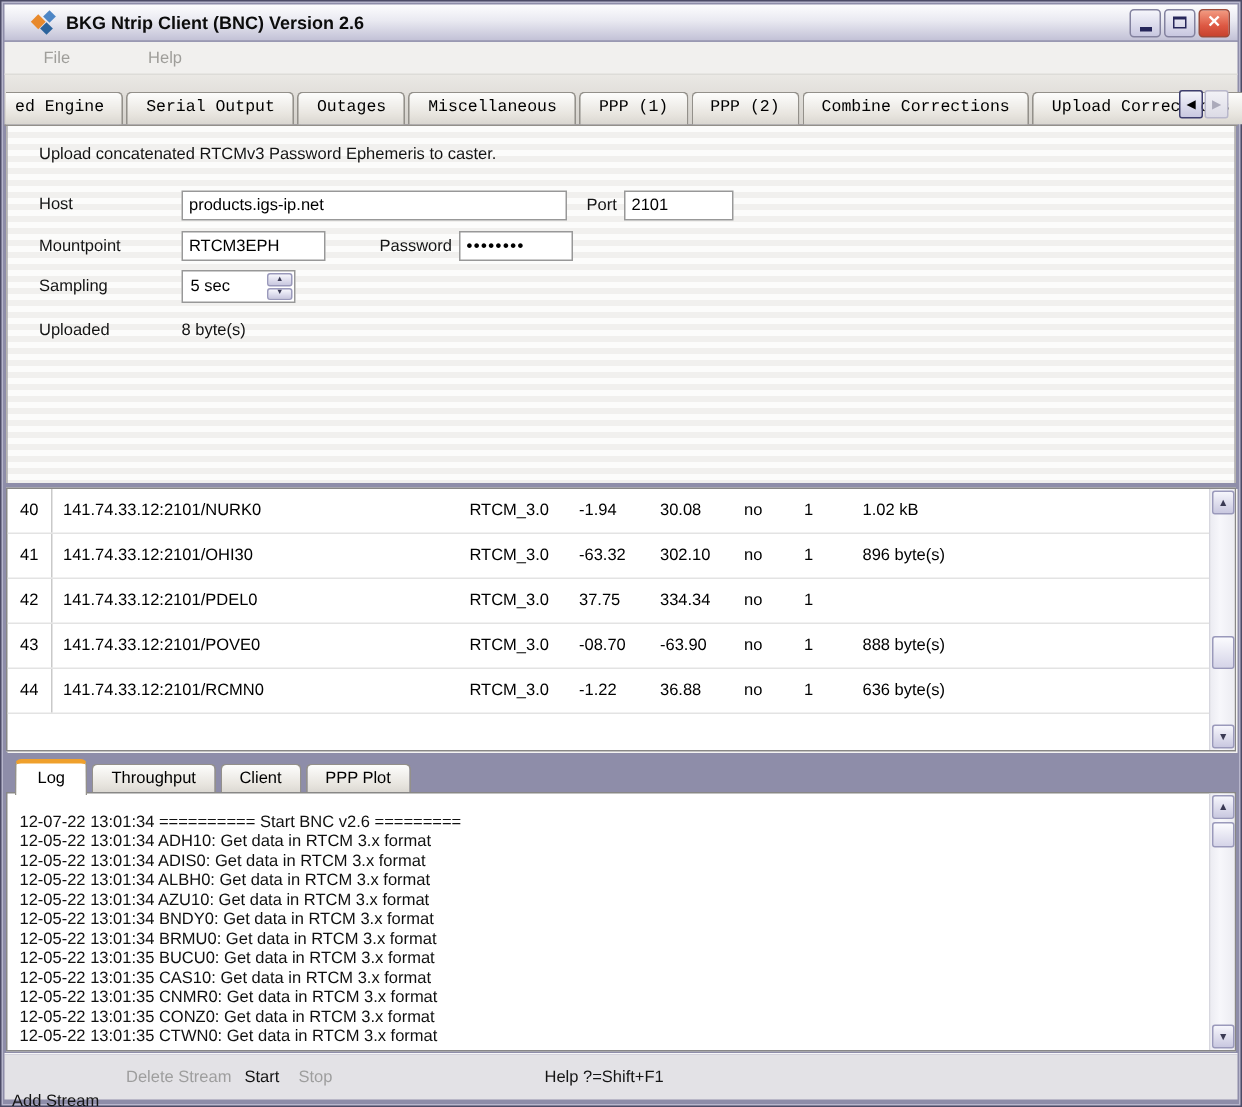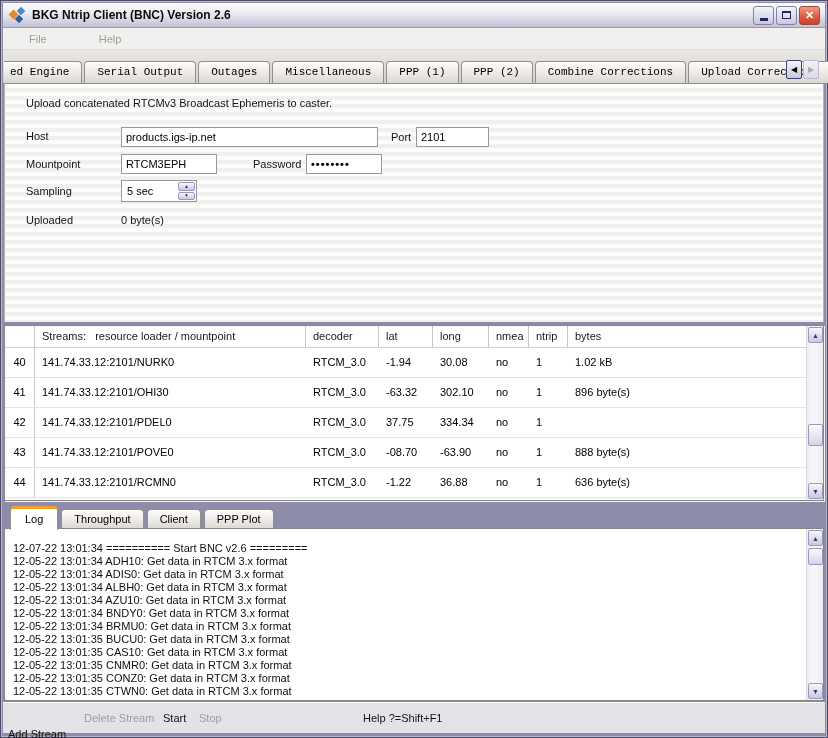--- a/index.html
+++ b/index.html
@@ -11,21 +11,21 @@
     color:#000;
     background:#8e8da9;
     box-shadow: inset 0 0 0 1px #4c4b66, inset 0 0 0 2px #b7b6cc;
     overflow:hidden;
   }
   
   .titlebar {
     position:absolute; left:3px; top:3px; right:3px; height:25px;
     background:linear-gradient(#fdfdfe, #e9e9f1 45%, #c2c1d6);
     border-bottom:1px solid #9a99b2;
-    display:flex; align-items:center;
+    display:flex; align-items:center;padding-left:12px;
   }
   .app-icon { position:relative; width:17px; height:16px; margin:0 6px 0 6px; }
   .app-icon i { position:absolute; display:block; transform:rotate(45deg); }
   .app-icon .d1 { width:7px; height:7px; left:1px; top:4px; background:#e8892c; }
   .app-icon .d2 { width:6px; height:6px; left:9px; top:1px; background:#4d86c6; }
   .app-icon .d3 { width:6px; height:6px; left:7px; top:9px; background:#2b639c; }
   .title { font-size:12px; font-weight:bold; color:#0c0c0c; }
   .winbtns { margin-left:auto; display:flex; gap:2px; padding-right:5px; }
   .wbtn {
     width:21px; height:19px; border:1px solid #83829f; border-radius:3px;
@@ -213,21 +213,21 @@
     <span class="tsbtn">
         <span>◀</span>
       </span>
     <span class="tsbtn disabled">
         <span>▶</span>
       </span>
   </span>
 </div>
 
 <div class="panel">
-  <span class="lbl" style="left:21px; top:13px;">Upload concatenated RTCMv3 Broadcast Ephemeris to caster.</span>
+  <span class="lbl" style="left:21px; top:13px;">Upload concatenated RTCMv3 Password Ephemeris to caster.</span>
 
   <span class="lbl" style="left:21px; top:46px;text-align:center;">Host</span>
   <input class="fld" style="left: 116px; top: 43px; width: 257px;" value="products.igs-ip.net">
   <span class="lbl" style="left:386px; top:47px;">Port</span>
   <input class="fld" style="left: 411px; top: 43px; width: 73px;" value="2101">
 
   <span class="lbl" style="left:21px; top:74px;">Mountpoint</span>
   <input class="fld" style="left: 116px; top: 70px; width: 96px;" value="RTCM3EPH">
   <span class="lbl" style="left:248px; top:74px;">Password</span>
   <input class="fld pwd" style="left: 301px; top: 70px; width: 76px;" value="••••••••">
@@ -239,35 +239,25 @@
       <span class="spin-btn">
           <span>▲</span>
         </span>
       <span class="spin-btn">
           <span>▼</span>
         </span>
     </span>
   </span>
 
   <span class="lbl" style="left:21px; top:130px;">Uploaded</span>
-  <span class="lbl" style="left:116px; top:130px;">0 byte(s)</span>
+  <span class="lbl" style="left:116px; top:130px;">8 byte(s)</span>
 </div>
 
 <div class="streams">
   <div class="sbody">
-    <div class="shead">
-      <span class="hc c-num"></span>
-      <span class="hc c-mnt">Streams:   resource loader / mountpoint</span>
-      <span class="hc c-dec">decoder</span>
-      <span class="hc c-lat">lat</span>
-      <span class="hc c-lng">long</span>
-      <span class="hc c-nme">nmea</span>
-      <span class="hc c-ntr">ntrip</span>
-      <span class="hc c-byt">bytes</span>
-    </div>
     <div class="srow">
       <span class="c c-num">40</span>
       <span class="c c-mnt">141.74.33.12:2101/NURK0</span>
       <span class="c c-dec">RTCM_3.0</span>
       <span class="c c-lat">-1.94</span>
       <span class="c c-lng">30.08</span>
       <span class="c c-nme">no</span>
       <span class="c c-ntr">1</span>
       <span class="c c-byt">1.02 kB</span>
     </div>

